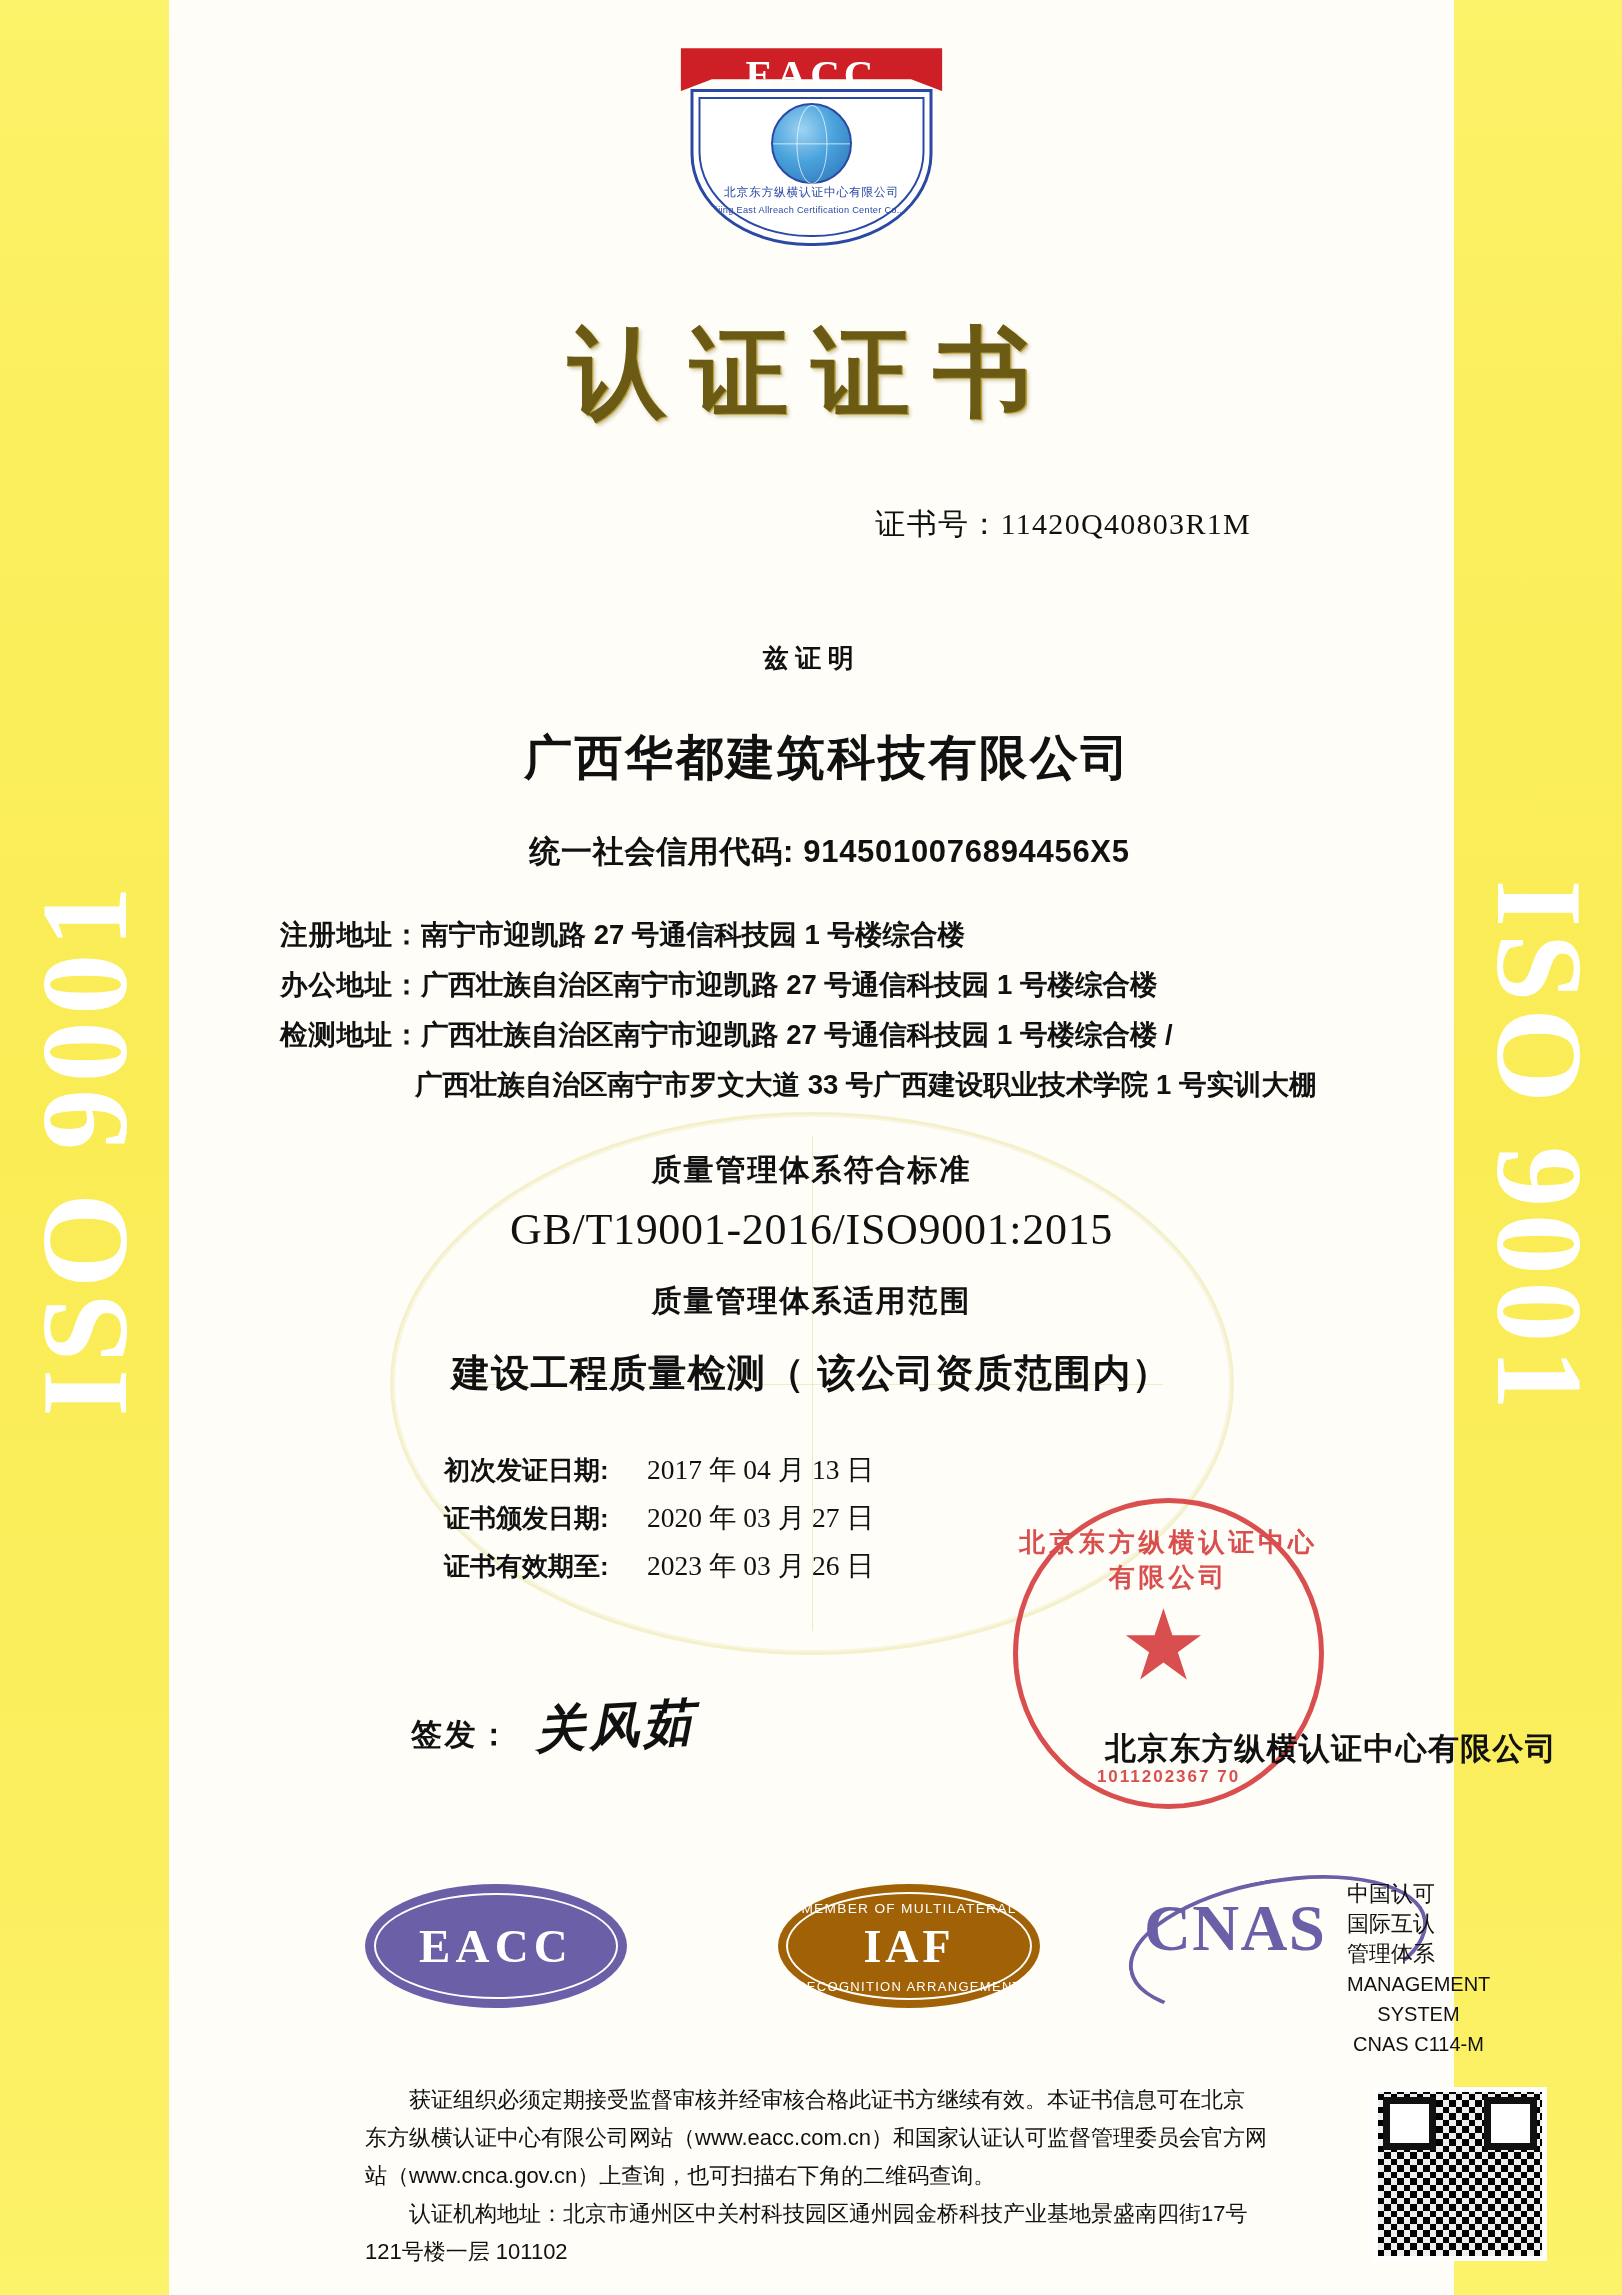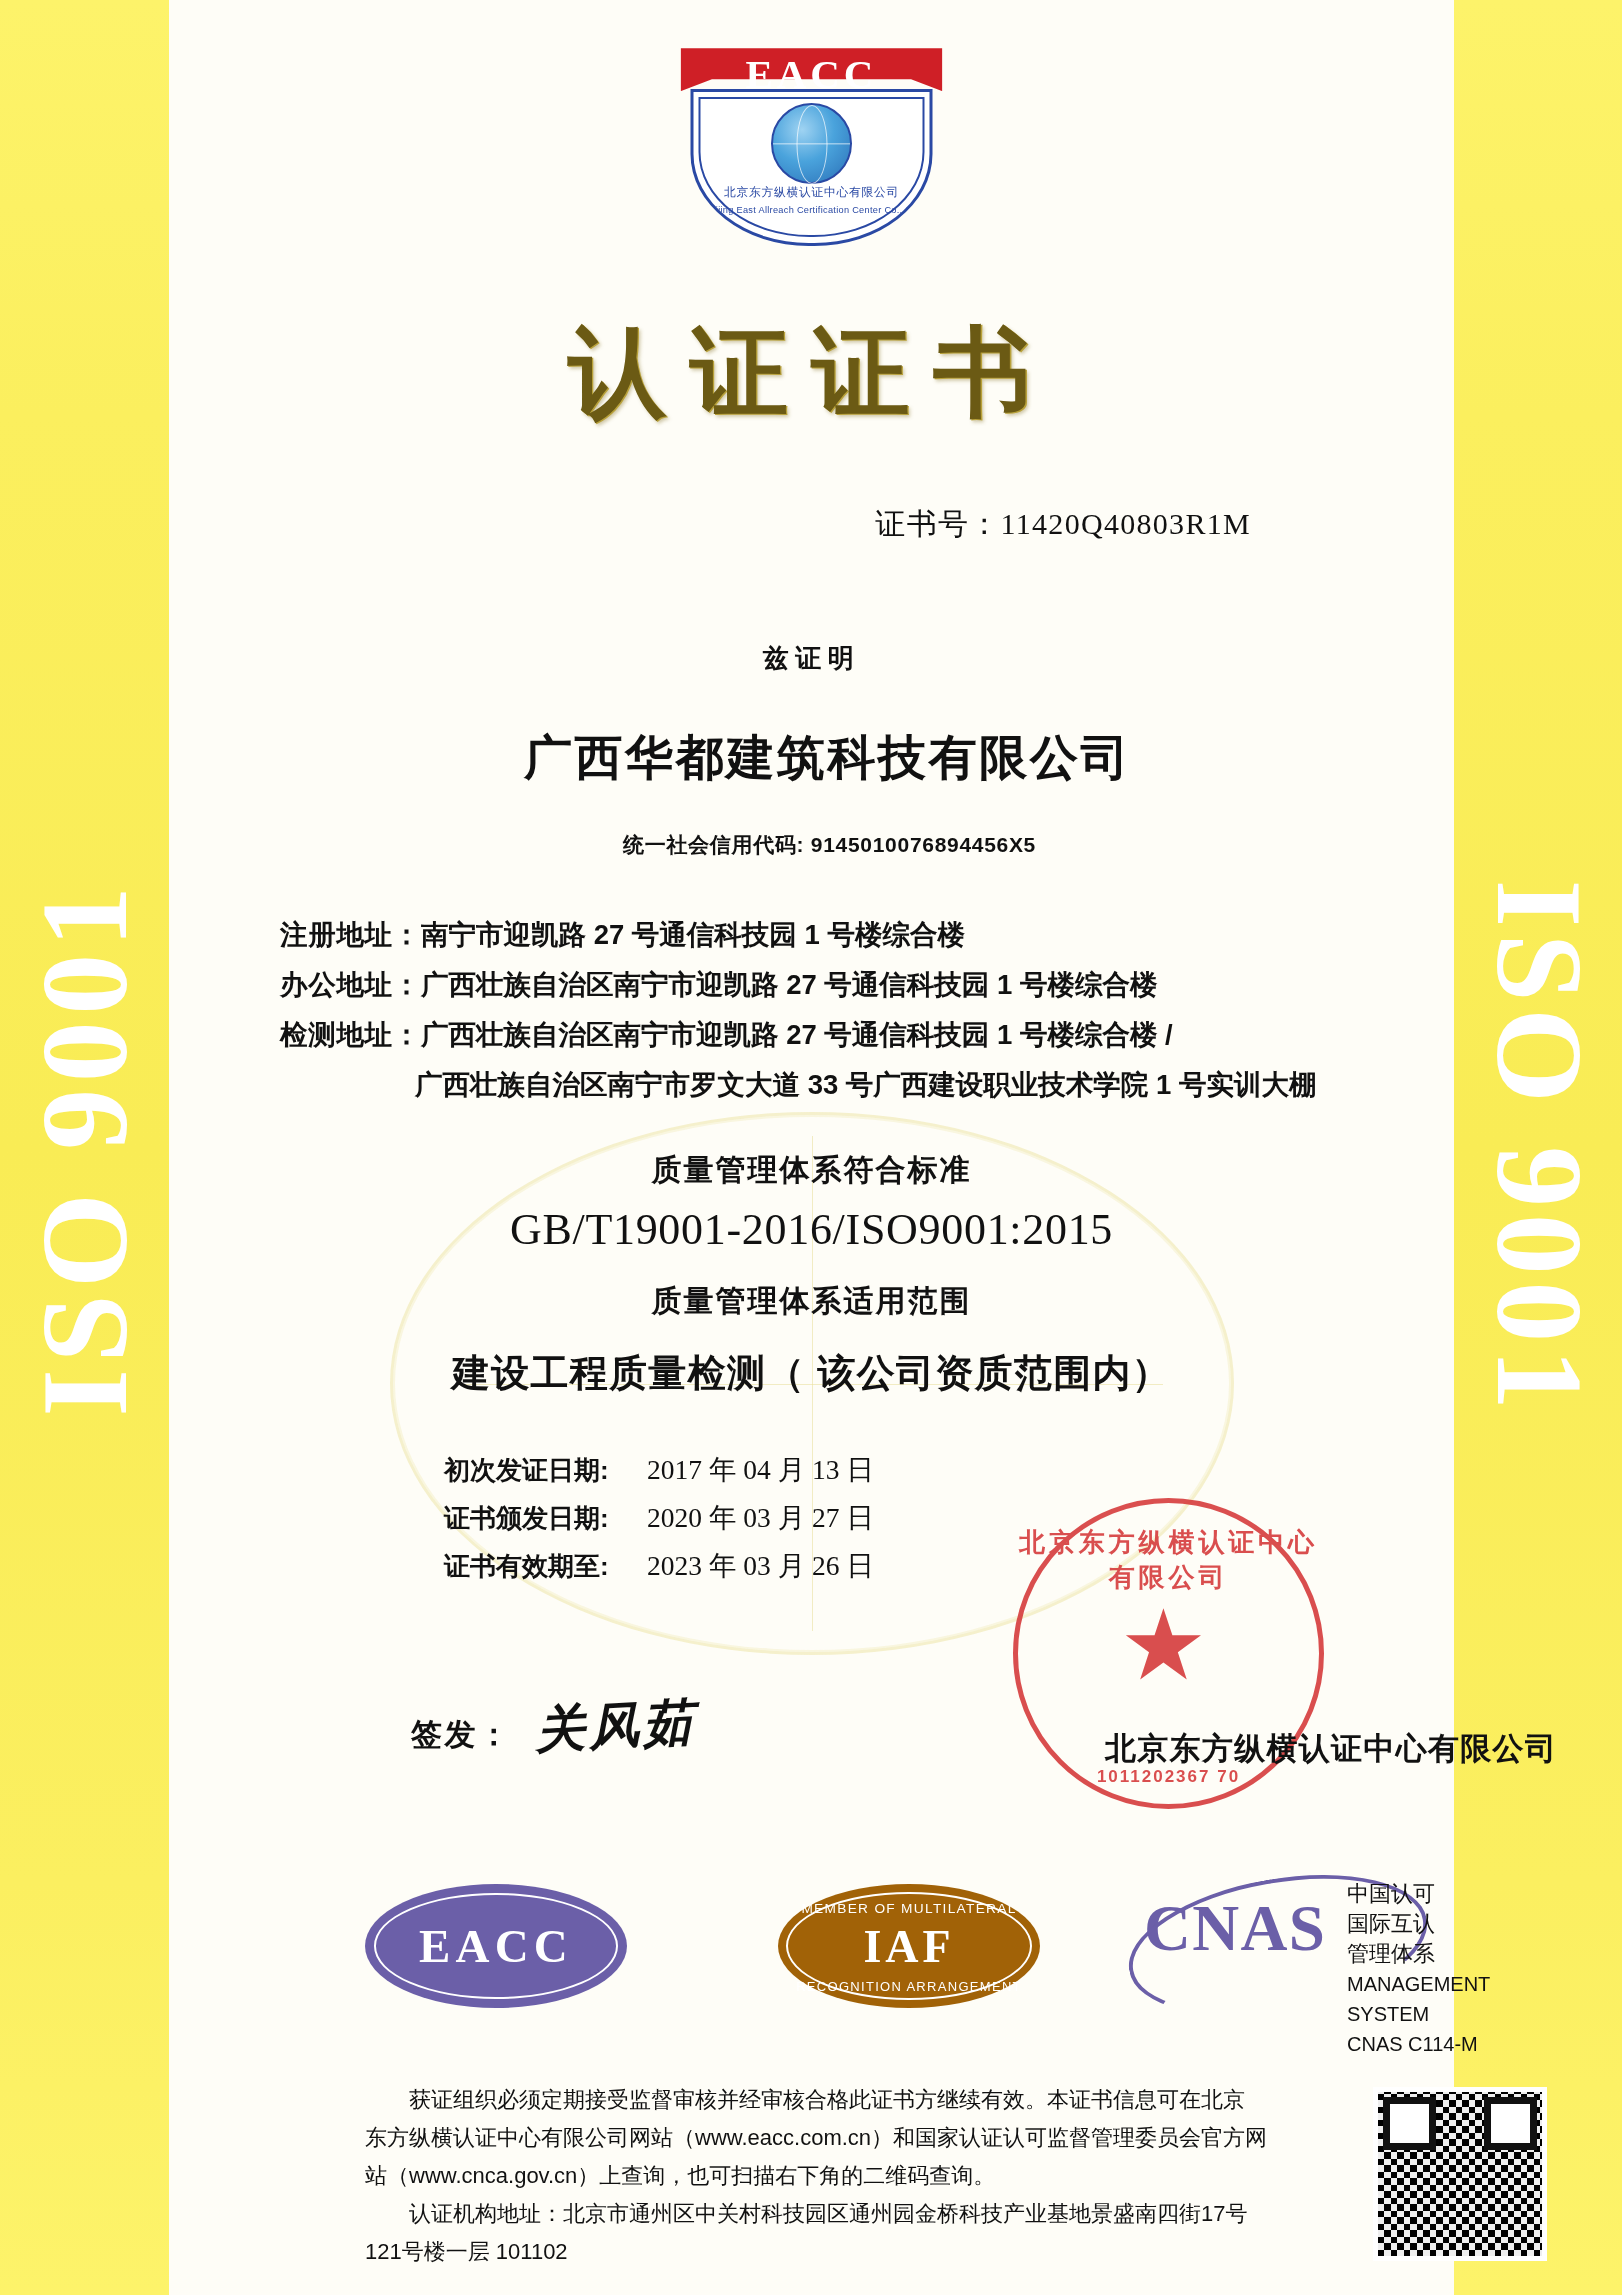--- a/index.html
+++ b/index.html
@@ -231,21 +231,21 @@
     padding-left: 32px;
   }
 
   .credit-code {
     position: absolute;
     left: 0; right: 0;
     top: 831px;
     text-align: center;
     font-family: "Liberation Sans", sans-serif;
     font-weight: 700;
-    font-size: 21px;
+    font-size: 31px;
     letter-spacing: 0.7px;
     color: #111;
     padding-left: 36px;
   }
 
   .addr-block {
     position: absolute;
     left: 111px;
     top: 910px;
     width: 1099px;
@@ -483,21 +483,21 @@
     transform: rotate(-10deg);
   }
   .cnas-text {
     position: absolute;
     left: 1178px; top: 7.9px;
     font-family: "Liberation Sans", sans-serif;
     font-size: 22px;
     line-height: 30px;
     color: #111;
   }
-  .cnas-text .en { font-size: 20px; }
+  .cnas-text .en { font-size: 20px; text-align: center; }
 
   
   .footer {
     position: absolute;
     left: 196px;
     top: 2081px;
     width: 929px;
     font-family: "Liberation Sans", sans-serif;
     font-size: 22px;
     line-height: 38px;

